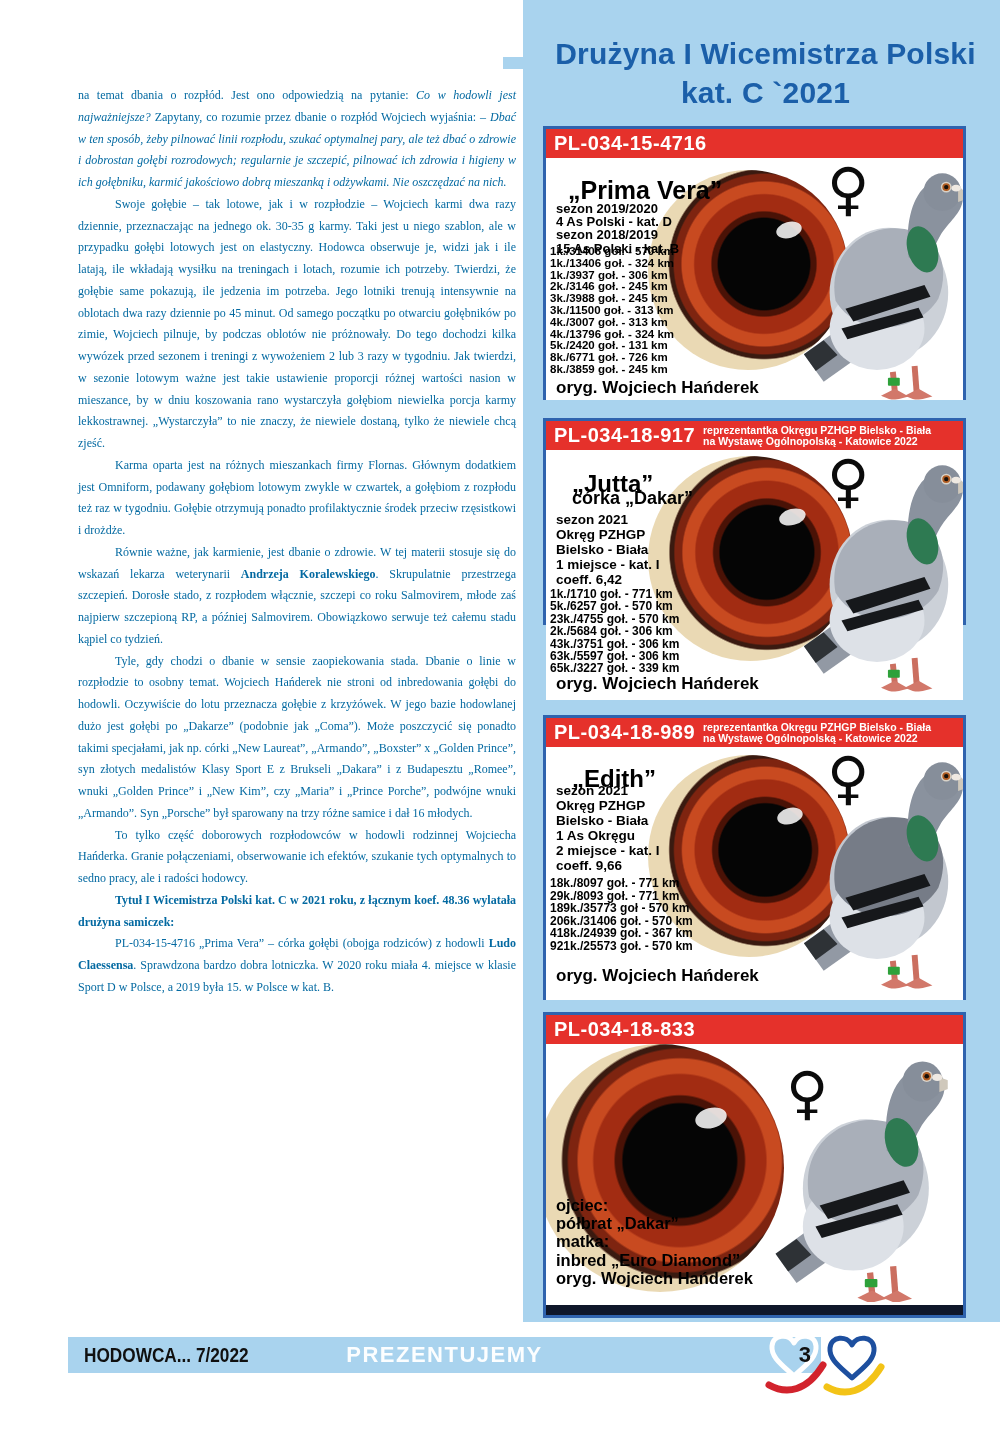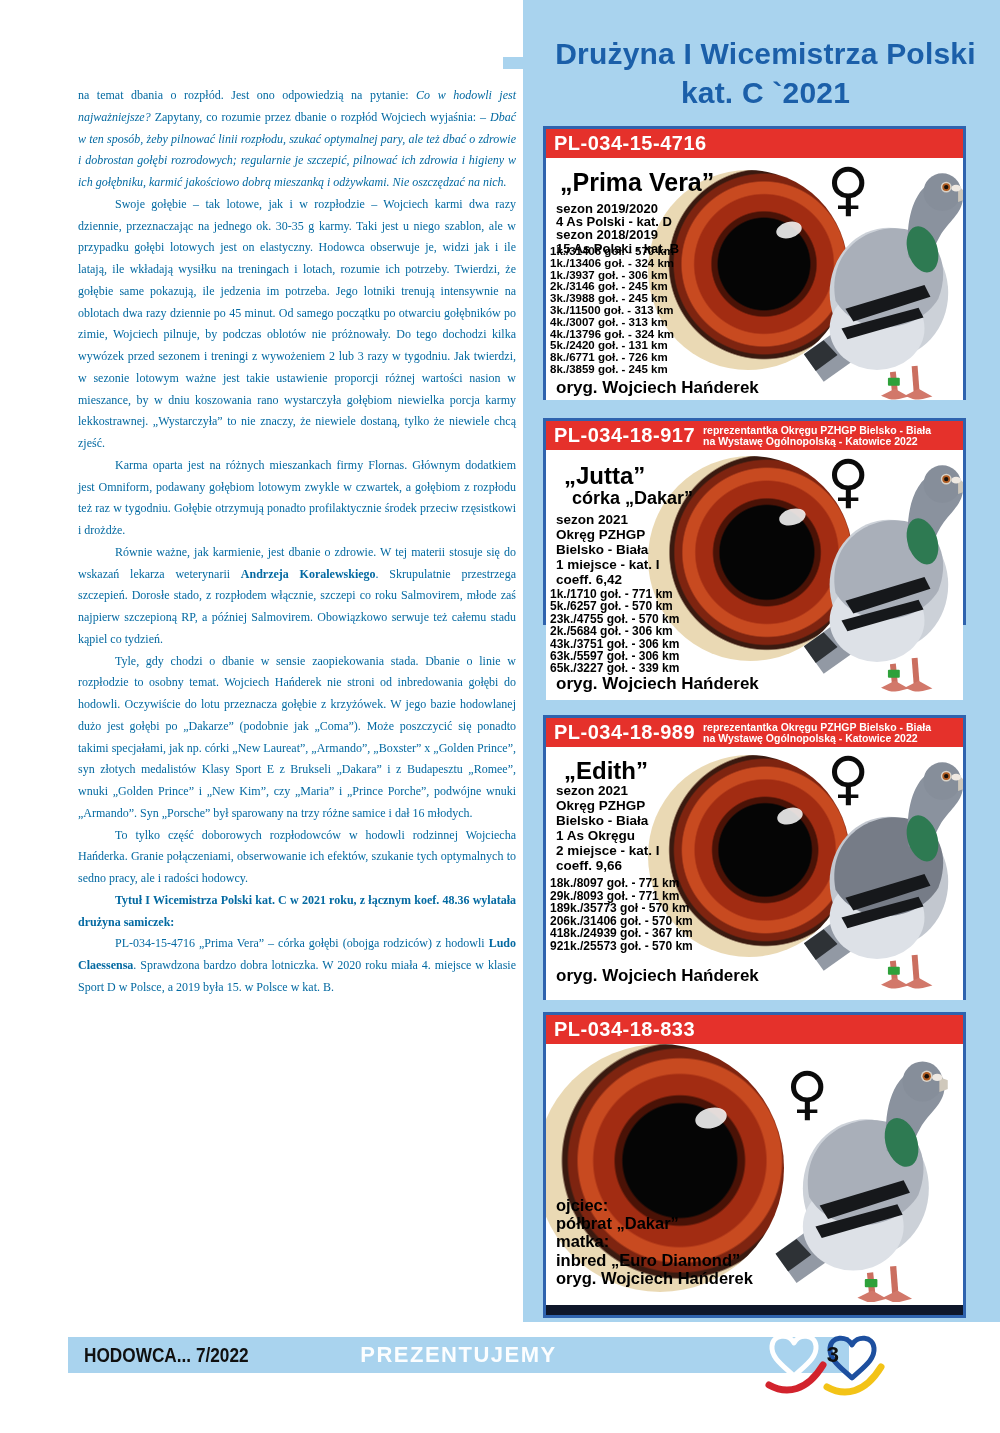--- a/index.html
+++ b/index.html
@@ -16,21 +16,21 @@
   .card{position:absolute;left:20px;width:423px;border:3px solid #2f63ae;background:#0f172a;box-sizing:border-box;}
   .card-header{display:flex;align-items:center;height:29px;background:#e5312b;color:#fff;padding:0 8px;gap:8px;box-sizing:border-box;}
   .card-id{font-weight:bold;font-size:20px;letter-spacing:.5px;white-space:nowrap;}
   .card-note{flex:1;text-align:left;font-weight:bold;font-size:10.5px;line-height:11px;}
   .card-body{position:relative;background:#fff;overflow:hidden;}
   .card1 .card-body{height:242px}.card2 .card-body{height:250px}
   .card3 .card-body{height:253px}.card4 .card-body{height:261px}
   .card1{top:126px;height:274px}.card2{top:418px;height:207px}
   .card3{top:715px;height:285px}.card4{top:1012px;height:306px}
 
-  .card-title{position:absolute;left:10px;top:6px;margin:4px;font-size:25px;font-weight:bold;color:#000;z-index:5;}
+  .card-title{position:absolute;left:10px;top:6px;margin:12px;font-size:25px;font-weight:bold;color:#000;z-index:5;}
   .card2 .card-title{left:14px;top:8px;font-size:24px}
   .card3 .card-title{left:14px;top:6px;font-size:24px}
   .card-subtitle{position:absolute;left:26px;top:38px;font-size:18px;font-weight:bold;z-index:5;}
   .card-info{position:absolute;left:10px;font-size:13.5px;font-weight:bold;line-height:15px;z-index:5;}
   .card1 .card-info{top:44px;font-size:13px;line-height:13.2px}
   .card2 .card-info{top:62px}.card3 .card-info{top:36px}
   .card-results{position:absolute;left:4px;font-size:11.5px;font-weight:bold;line-height:11.8px;z-index:5;}
   .card1 .card-results{top:88px}.card2 .card-results{top:138px;font-size:12px;line-height:12.4px}
   .card3 .card-results{top:130px;font-size:12px;line-height:12.6px}
   .card-origin{position:absolute;left:10px;font-size:17px;font-weight:bold;z-index:5;}
@@ -63,21 +63,21 @@
            font-family:"Liberation Serif",serif;font-size:12px;line-height:21.75px;text-align:justify;}
   .article p{margin:0;}
   .article p.indent{text-indent:37px;}
 
   
   .photo-credit{position:absolute;left:520px;top:1150px;height:160px;
       writing-mode:vertical-rl;transform:rotate(180deg);
       font-family:"Liberation Serif",serif;font-size:16.5px;color:#1a1a1a;}
 
   
-  .footer-bar{position:absolute;left:68px;top:1337px;width:753px;height:36px;background:#a9d3ee;padding-left:28px;}
+  .footer-bar{position:absolute;left:68px;top:1337px;width:753px;height:36px;background:#a9d3ee;}
   .footer-mag{position:absolute;left:16px;top:0;line-height:36px;font-size:21px;font-weight:bold;color:#101010;
       transform:scaleX(.82);transform-origin:left center;white-space:nowrap;}
   .footer-section{position:absolute;left:0;right:0;top:0;text-align:center;line-height:36px;
       font-size:22px;font-weight:bold;color:rgba(255,255,255,.96);letter-spacing:1.5px;}
   .footer-page{position:absolute;right:10px;top:0;line-height:36px;font-size:22px;font-weight:bold;color:#101010;}
   .hearts{position:absolute;left:695px;top:-10px;width:125px;height:72px;}
 </style>
 </head>
 <body>
 

